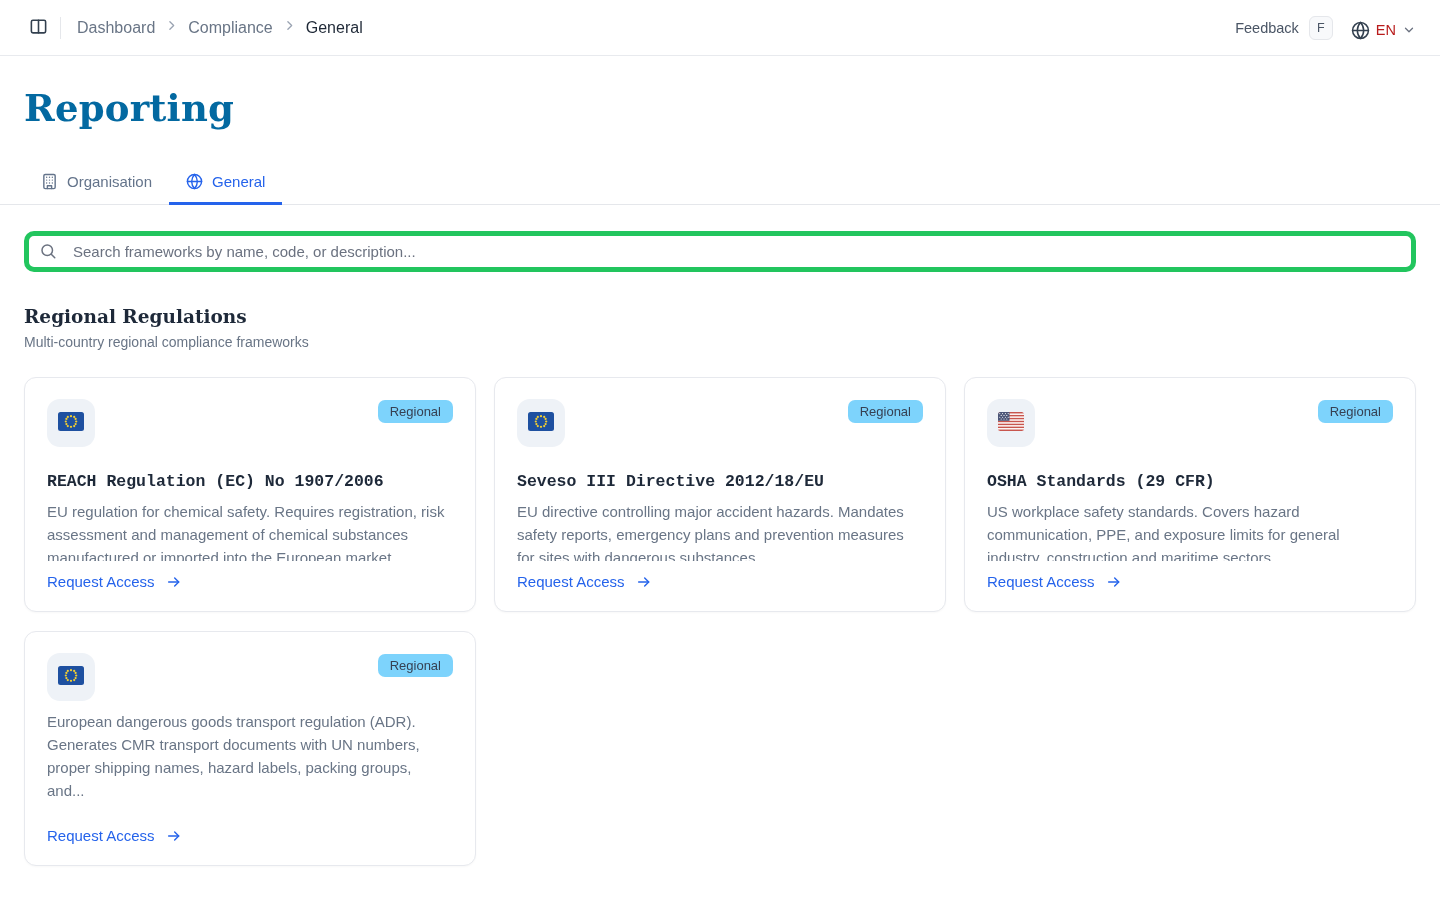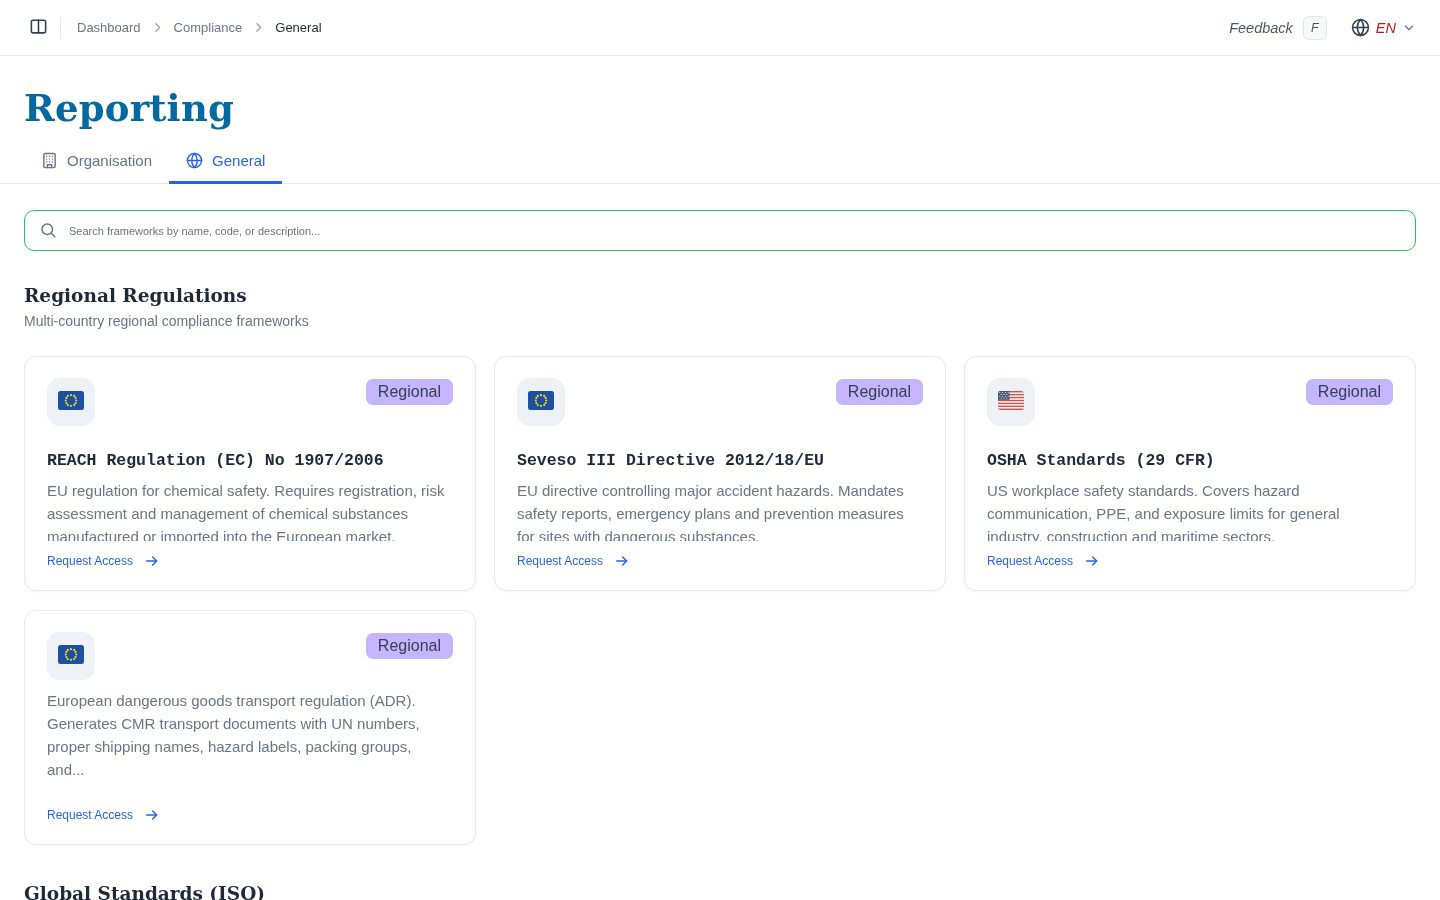--- a/index.html
+++ b/index.html
@@ -7,81 +7,81 @@
   body { font-family: "Liberation Sans", sans-serif; color: #1e2939; }
 
   
   .topbar {
     height: 56px; display: flex; align-items: center;
     padding: 0 24px; border-bottom: 1px solid #e8eaee; background: #fff;
   }
   .icon-btn { display: inline-flex; align-items: center; justify-content: center;
     width: 28px; height: 28px; cursor: pointer; color: #33404f; background: none; border: none; }
   .topbar-divider { width: 1px; height: 22px; background: #e5e7eb; margin: 0 16px 0 8px; }
-  .breadcrumb { display: flex; align-items: center; gap: 10px; font-size: 13px; }
+  .breadcrumb { display: flex; gap: 10px; font-size: 16px; }
   .crumb { color: #697586; cursor: pointer; text-decoration: none; }
   .crumb.current { color: #1f2937; font-weight: 500; cursor: default; }
   .crumb-sep { color: #9aa3b2; display: inline-flex; }
-  .topbar-right { margin-left: auto; display: flex; align-items: center; gap: 16px; font-style: italic; }
+  .topbar-right { margin-left: auto; display: flex; align-items: flex-end; gap: 10px; }
   .feedback { display: flex; align-items: center; gap: 10px; cursor: pointer; }
   .feedback-label { color: #4a5565; font-size: 14.5px; }
   .kbd-badge {
     min-width: 24px; height: 24px; padding: 0 7px;
     border: 1px solid #e5e7eb; border-radius: 6px; background: #f8f9fb;
     font-size: 12.5px; color: #4a5565; display: inline-flex; align-items: center; justify-content: center;
   }
   .lang { display: flex; align-items: center; gap: 6px; cursor: pointer; margin-left: 8px; }
   .lang-label { font-size: 14.5px; color: #b91c1c; font-weight: 500; }
   .lang .chev { color: #6b7280; display: inline-flex; }
   .lang .globe { color: #33404f; display: inline-flex; }
 
   
   .page-head { padding: 30px 24px 0 24px; }
   .page-title { font-family: "DejaVu Serif", serif; font-weight: 700; font-size: 37px; color: #0369a1; letter-spacing: 0.2px; }
 
   .tabbar { display: flex; align-items: flex-end; padding: 0 24px; margin-top: 22px; border-bottom: 1px solid #e5e7eb; }
   .tab {
     display: flex; align-items: flex-start; gap: 9px; padding: 0 17px 12px 17px;
-    font-size: 15px; color: #64748b; cursor: pointer; border-bottom: 3px solid transparent; margin-bottom: -1px;
+    font-size: 15px; color: #64748b; cursor: pointer; border-bottom: 3px solid transparent; margin-bottom: -1px; margin-top: 21px;
   }
   .tab .tab-icon { display: inline-flex; }
   .tab.active { color: #2563eb; font-weight: 500; border-bottom-color: #2563eb; }
 
   
   .content { padding: 26px 24px 0 24px; }
   .search-bar { position: relative; }
   .search-bar input {
-    width: 100%; height: 41px; border: 1px solid #22c55e; border-radius: 10px;
-    padding: 0 16px 0 44px; font-size: 11px; color: #1f2937; outline: none; background: #fff;
+    width: 100%; height: 41px; border: 5px solid #22c55e; border-radius: 10px;
+    padding: 0 16px 0 44px; font-size: 15px; color: #1f2937; outline: none; background: #fff;
     font-family: "Liberation Sans", sans-serif;
   }
   .search-bar input::placeholder { color: #6b7280; }
   .search-icon { position: absolute; left: 15px; top: 11px; color: #6b7280; }
 
   .section-head { margin-top: 34px; }
   .section-title { font-family: "DejaVu Serif", serif; font-weight: 700; font-size: 18.5px; color: #1e2939; }
   .section-subtitle { margin-top: 7px; font-size: 14px; color: #697586; }
 
   .cards-grid { margin-top: 27px; display: grid; grid-template-columns: repeat(3, 1fr); gap: 19px 18px; }
   .card {
     height: 235px; border: 1px solid #e7e9ee; border-radius: 12px; background: #fff;
     padding: 21px 22px; display: flex; flex-direction: column; box-shadow: 0 1px 2px rgba(16,24,40,0.03);
   }
   .card-top { display: flex; align-items: flex-start; justify-content: space-between; }
   .flag-tile {
     width: 48px; height: 48px; border-radius: 13px; background: #eef2f7;
     display: flex; align-items: center; justify-content: center;
   }
   .badge {
-    background: #c4b5fd; color: #364153; font-size: 16px; border-radius: 7px;
+    background: #7dd3fc; color: #364153; font-size: 13px; border-radius: 7px;
     padding: 5px 12px; line-height: 1; margin-top: 1px;
   }
   .card-title { margin-top: 25px; font-family: Liberation Mono, monospace; font-weight: 700; font-size: 16.5px; color: #1e2939; }
   .card-desc { margin-top: 9px; font-size: 15px; line-height: 23px; color: #697586; flex: 1 1 auto; overflow: hidden; }
-  .card-link { display: flex; align-items: center; gap: 11px; color: #2563eb; font-size: 12px; font-weight: 500; cursor: pointer; text-decoration: none; margin-top: 12px; }
+  .card-link { display: flex; align-items: center; gap: 11px; color: #2563eb; font-size: 15px; font-weight: 500; cursor: pointer; text-decoration: none; margin-top: 12px; }
   .card-link .arrow { display: inline-flex; }
 
   .section-head.bottom { margin-top: 38px; }
 </style>
 </head>
 <body>
 
 <div class="topbar">
   <button class="icon-btn">
     <span>

